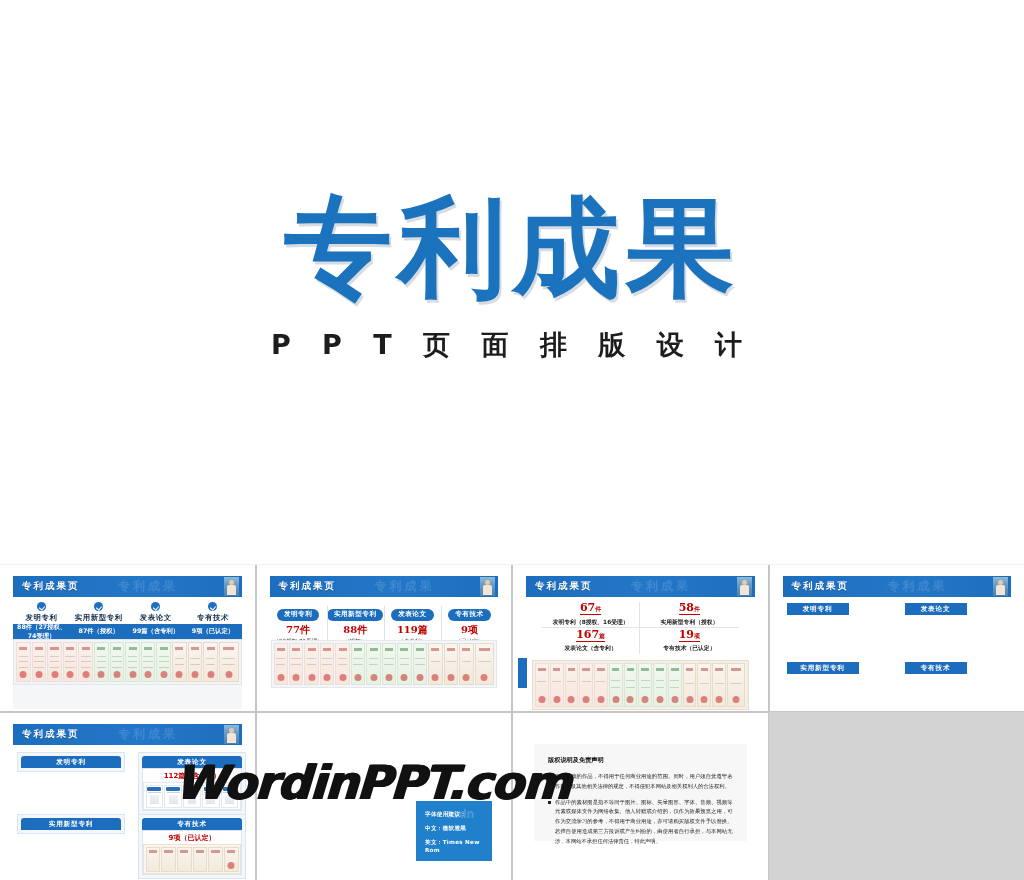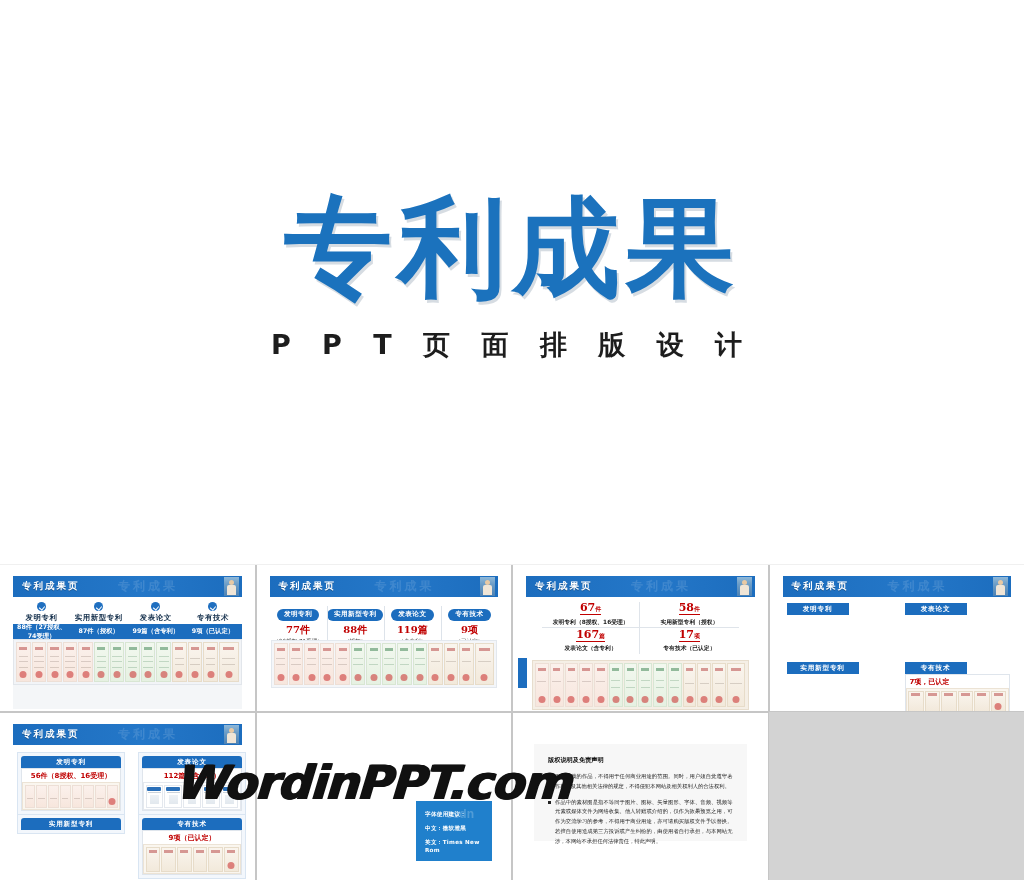--- a/index.html
+++ b/index.html
@@ -487,21 +487,21 @@
         </div>
         <div class="s3-cell">
           <div class="s3-num"><b>58</b><span>件</span></div>
           <div class="s3-lab">实用新型专利（授权）</div>
         </div>
         <div class="s3-cell">
           <div class="s3-num"><b>167</b><span>篇</span></div>
           <div class="s3-lab">发表论文（含专利）</div>
         </div>
         <div class="s3-cell">
-          <div class="s3-num"><b>17</b><span>项</span></div>
+          <div class="s3-num"><b>19</b><span>项</span></div>
           <div class="s3-lab">专有技术（已认定）</div>
         </div>
       </div>
 
       <div class="side-accent" style="top:88px;height:30px"></div>
 
       <div class="s3-strip">
         <div class="cert cert-pink">
             <i class="cert-head"></i>
             <i class="cert-line" style="top:40%"></i>
@@ -596,87 +596,34 @@
       <div class="c4" style="left:130px;top:33px;width:105px">
         <div class="card-tab" style="width:62px">发表论文</div>
       </div>
 
       <div class="c4" style="left:12px;top:92px;width:105px">
         <div class="card-tab" style="width:72px">实用新型专利</div>
       </div>
 
       <div class="c4" style="left:130px;top:92px;width:105px">
         <div class="card-tab" style="width:62px">专有技术</div>
-        <div class="card-body">
-          <div class="card-stat">7项，已认定</div>
-          <div class="card-strip" style="height:26px">
-            <div class="cert cert-beige">
-                <i class="cert-head"></i>
-              </div>
-            <div class="cert cert-beige">
-                <i class="cert-head"></i>
-              </div>
-            <div class="cert cert-beige">
-                <i class="cert-head"></i>
-              </div>
-            <div class="cert cert-beige">
-                <i class="cert-head"></i>
-              </div>
-            <div class="cert cert-beige">
-                <i class="cert-head"></i>
-              </div>
-            <div class="cert cert-beige">
-                <i class="cert-head"></i>
-                <i class="cert-seal" style="bottom:4%"></i>
-              </div>
-          </div>
-        </div>
       </div>
     </div>
   </div>
 
   <div class="slide">
     <div class="slide-pad">
       <div class="sbar">
         <span class="sbar-title">专利成果页</span>
         <span class="sbar-ghost">专利成果</span>
         <span class="sbar-person"></span>
       </div>
 
       <div class="c4" style="left:12px;top:34px;width:108px;background:#f3f7fc;border:1px solid #d9e5f2;padding:3px">
         <div class="card-tab rounded">发明专利</div>
-        <div class="card-body">
-          <div class="card-stat center">56件（8授权、16受理）</div>
-          <div class="card-strip" style="height:28px">
-            <div class="cert cert-pink">
-                <i class="cert-line" style="top:60%"></i>
-              </div>
-            <div class="cert cert-pink">
-                <i class="cert-line" style="top:60%"></i>
-              </div>
-            <div class="cert cert-pink">
-                <i class="cert-line" style="top:60%"></i>
-              </div>
-            <div class="cert cert-pink">
-                <i class="cert-line" style="top:60%"></i>
-              </div>
-            <div class="cert cert-pink">
-                <i class="cert-line" style="top:60%"></i>
-              </div>
-            <div class="cert cert-pink">
-                <i class="cert-line" style="top:60%"></i>
-              </div>
-            <div class="cert cert-pink">
-                <i class="cert-line" style="top:60%"></i>
-              </div>
-            <div class="cert cert-pink">
-                <i class="cert-seal" style="bottom:5%"></i>
-              </div>
-          </div>
-        </div>
       </div>
 
       <div class="c4" style="left:133px;top:34px;width:108px;background:#f3f7fc;border:1px solid #d9e5f2;padding:3px">
         <div class="card-tab rounded">发表论文</div>
         <div class="card-body">
           <div class="card-stat center">112篇（含专利）</div>
           <div class="card-strip" style="height:28px;background:#fff;border-color:#e4e8ee">
             <div class="doc">
                 <i class="doc-head"></i>
                 <i class="doc-ln" style="top:30%"></i>

